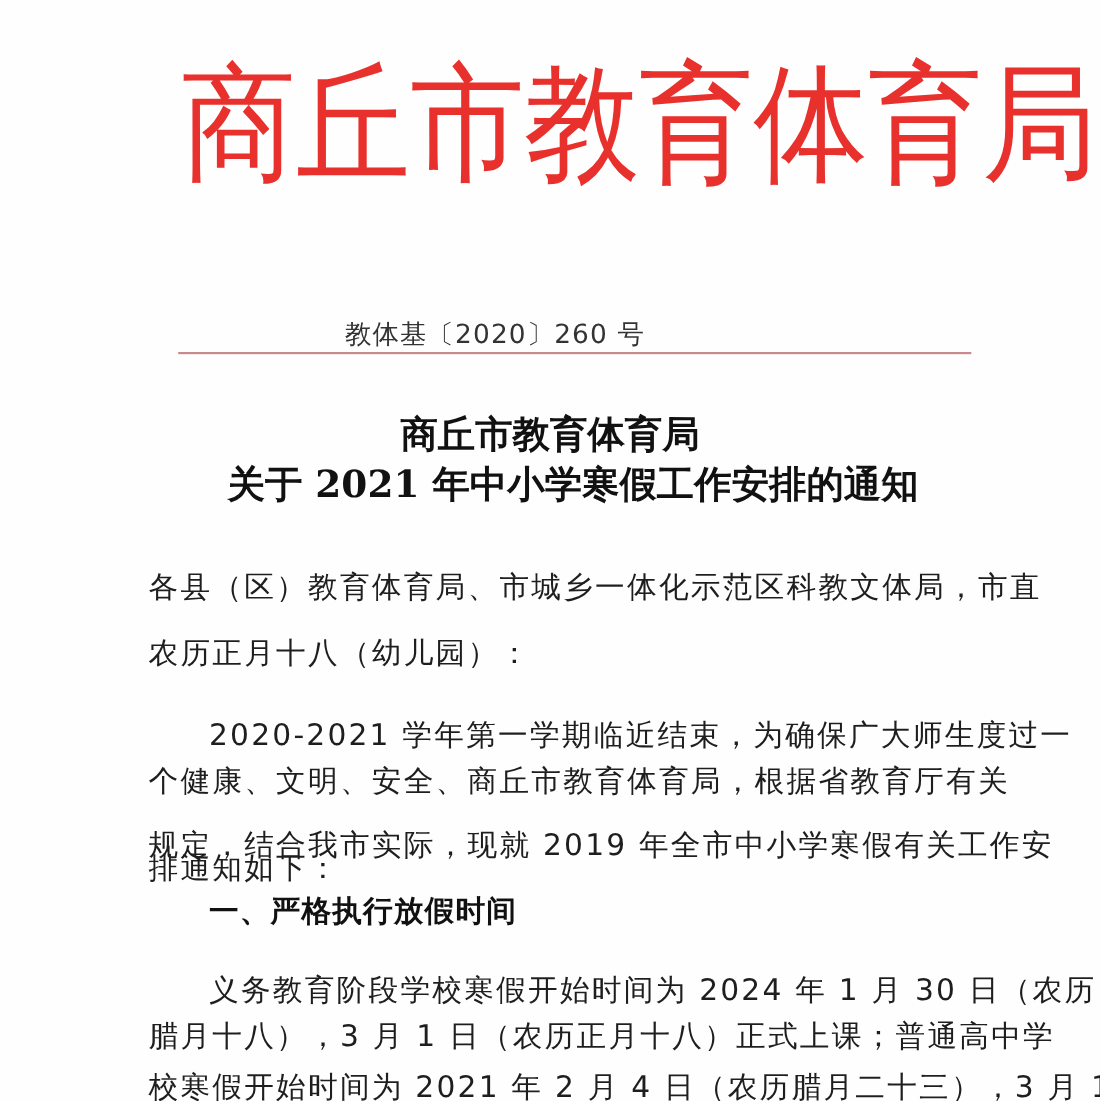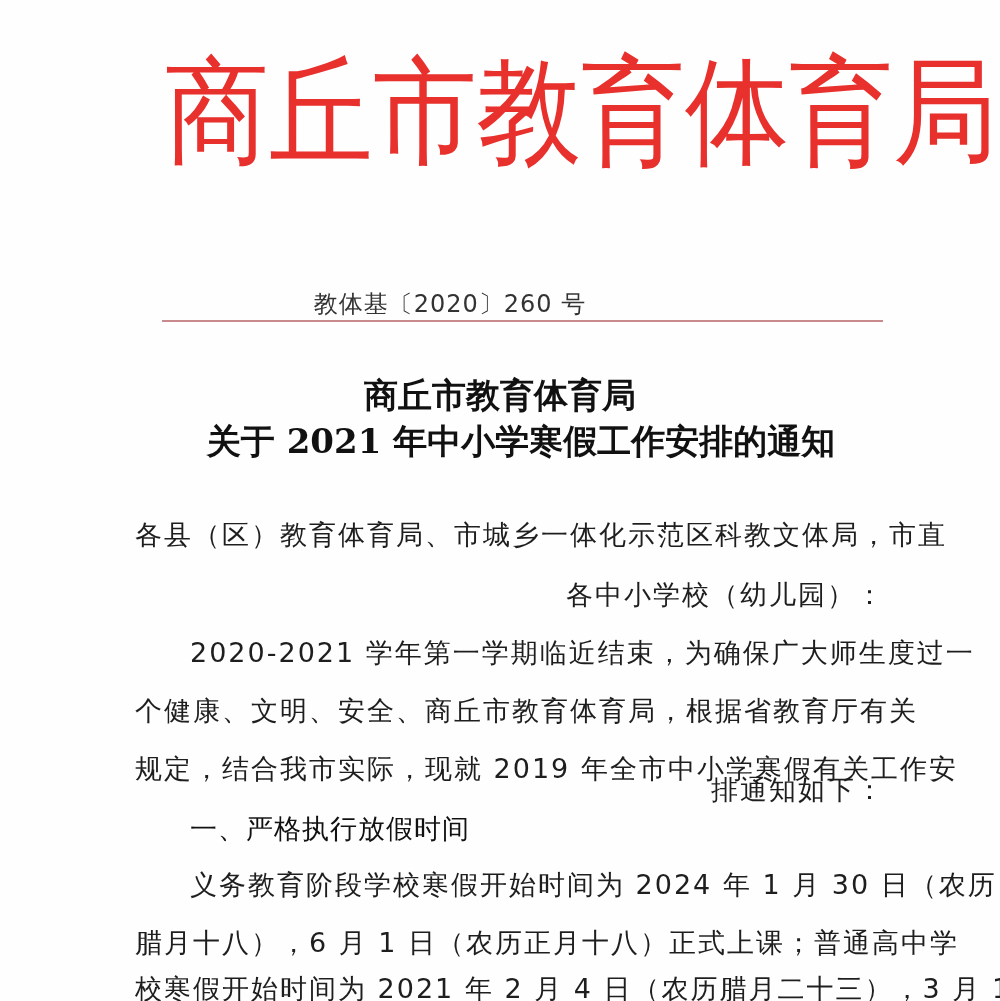--- a/index.html
+++ b/index.html
@@ -34,26 +34,25 @@
       font-size: 34px; line-height: 44px; color: #111;
     }
     .title.t1 { top: 373px; }
     .title.t2 { top: 419px; margin-left: 21px; }
     .body-line {
       position: absolute; left: 135px; width: 750px;
       font-family: "DejaVu Sans", sans-serif;
       font-size: 27px; line-height: 34px; color: #1e1e1e;
       white-space: nowrap;
       letter-spacing: 2px;
-      text-align: right;
     }
-    .body-line.indent { left: 190px; width: 695px; }
+    .body-line.indent { left: 190px; width: 695px; margin-top: 16px; }
     .heading1 {
       position: absolute; left: 190px;
-      font-family: "DejaVu Sans", sans-serif; font-weight: normal;
+      font-family: "DejaVu Sans", sans-serif; font-weight: bold;
       font-size: 27px; line-height: 34px; color: #111; letter-spacing: 1px;
     }
   </style>
 </head>
 <body>
 
 <div class="masthead">
   <span>商</span>
   <span>丘</span>
   <span>市</span>
@@ -64,23 +63,23 @@
   <span>局</span>
 </div>
 
 <div class="docno">教体基〔2020〕260 号</div>
 <div class="redline"></div>
 
 <div class="title t1">商丘市教育体育局</div>
 <div class="title t2">关于 2021 年中小学寒假工作安排的通知</div>
 
 <div class="body-line" style="top:518px">各县（区）教育体育局、市城乡一体化示范区科教文体局，市直</div>
-<div class="body-line" style="top:578px">各中小学校（幼儿园）：</div>
+<div class="body-line" style="top:578px">农历正月十八（幼儿园）：</div>
 <div class="body-line indent" style="top:636px">2020-2021 学年第一学期临近结束，为确保广大师生度过一</div>
 <div class="body-line" style="top:694px">个健康、文明、安全、商丘市教育体育局，根据省教育厅有关</div>
 <div class="body-line" style="top:752px">规定，结合我市实际，现就 2019 年全市中小学寒假有关工作安</div>
 <div class="body-line" style="top:773px">排通知如下：</div>
 
 <div class="heading1" style="top:812px">一、严格执行放假时间</div>
 
 <div class="body-line indent" style="top:868px">义务教育阶段学校寒假开始时间为 2024 年 1 月 30 日（农历</div>
-<div class="body-line" style="top:926px">腊月十八），6 月 1 日（农历正月十八）正式上课；普通高中学</div>
+<div class="body-line" style="top:926px">腊月十八），3 月 1 日（农历正月十八）正式上课；普通高中学</div>
 <div class="body-line" style="top:972px">校寒假开始时间为 2021 年 2 月 4 日（农历腊月二十三），3 月 1</div>
 
 </body></html>

